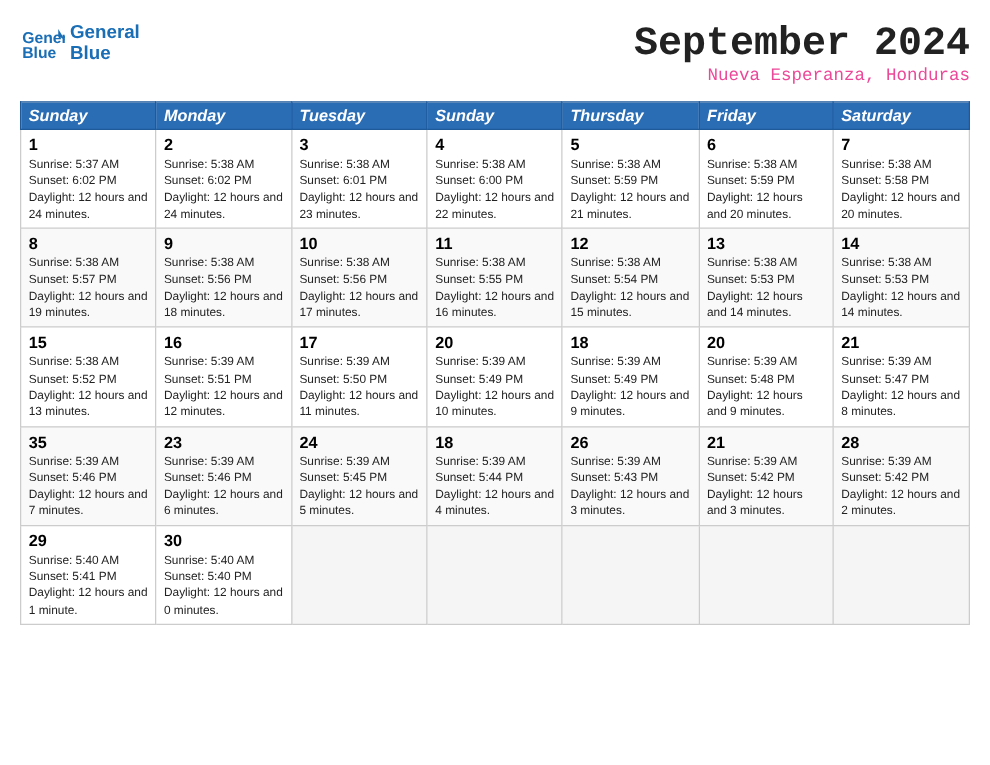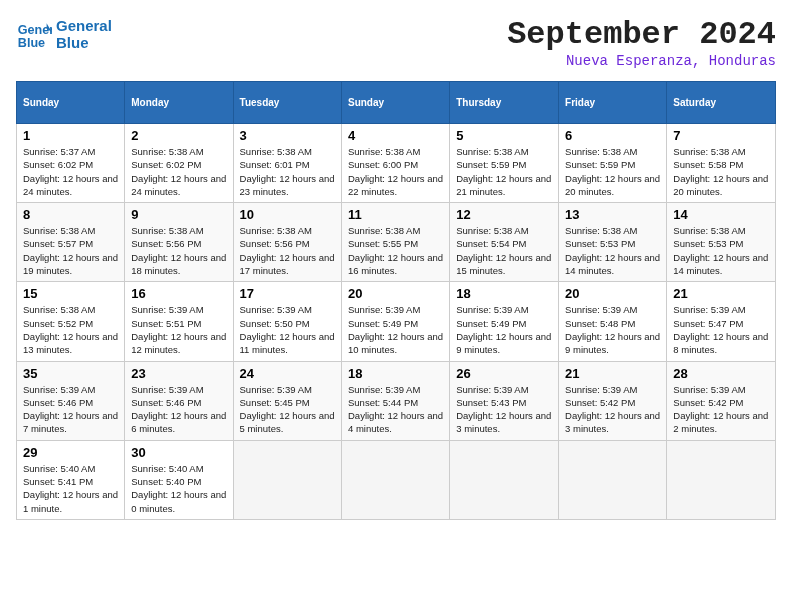--- a/index.html
+++ b/index.html
@@ -26,35 +26,36 @@
       height: 36px;
     }
     .title-block { text-align: right; font-family: Liberation Mono, monospace; }
     .month-title {
       font-size: 32px;
       font-weight: bold;
       color: #222;
     }
     .location {
       font-size: 14px;
-      color: #6d28d9;
+      color: #ec4899;
     }
     table {
       width: 100%;
       border-collapse: collapse;
       font-size: 10px;
     }
     th {
       background-color: #2a6db5;
       color: #fff;
       text-align: left;
-      padding: 15px 6px;
-      font-size: 10px;
+      padding: 3px 6px;
+      font-size: 13px;
       font-weight: bold;
       border: 1px solid #1e5a9a;
+      font-style: italic;
     }
     td {
       vertical-align: top;
       padding: 4px 6px;
       border: 1px solid #ccc;
       width: 113px;
       min-height: 70px;
       background: #fff;
     }
     td.empty {

